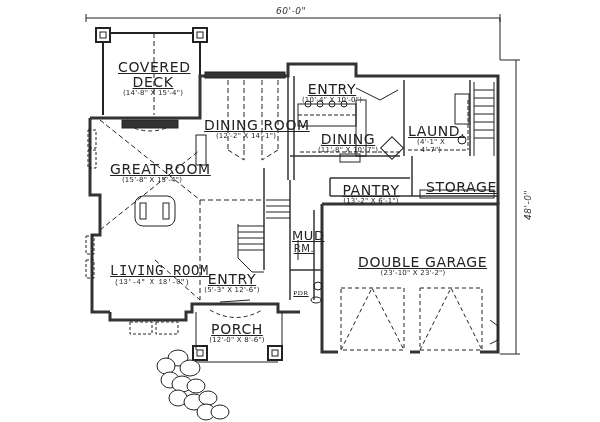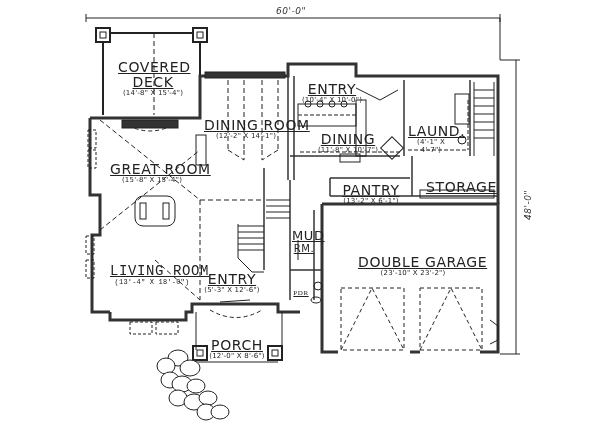--- a/index.html
+++ b/index.html
@@ -254,16 +254,16 @@
 <div class="lbl" style="left:110px; top:264px; width:84px;font-family:Liberation Mono, monospace;">
   <span class="name">LIVING ROOM</span>
   <span class="dim">(13'-4" X 18'-0")</span>
 </div>
 
 <div class="lbl" style="left:196px; top:272px; width:72px;">
   <span class="name">ENTRY</span>
   <span class="dim">(5'-3" X 12'-6")</span>
 </div>
 
-<div class="lbl" style="left:200px; top:338px; width:74px;text-align:center;">
+<div class="lbl" style="left:200px; top:322px; width:74px;text-align:center;">
   <span class="name">PORCH</span>
   <span class="dim">(12'-0" X 8'-6")</span>
 </div>
 
 </body></html>

